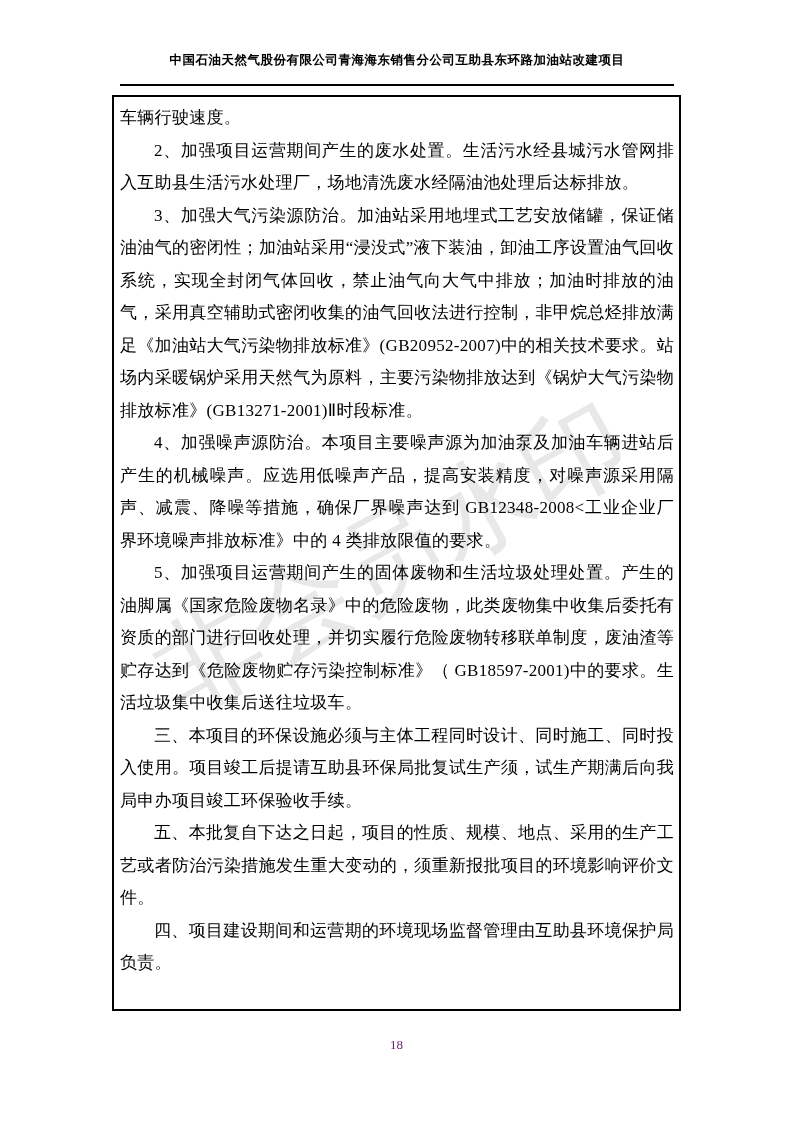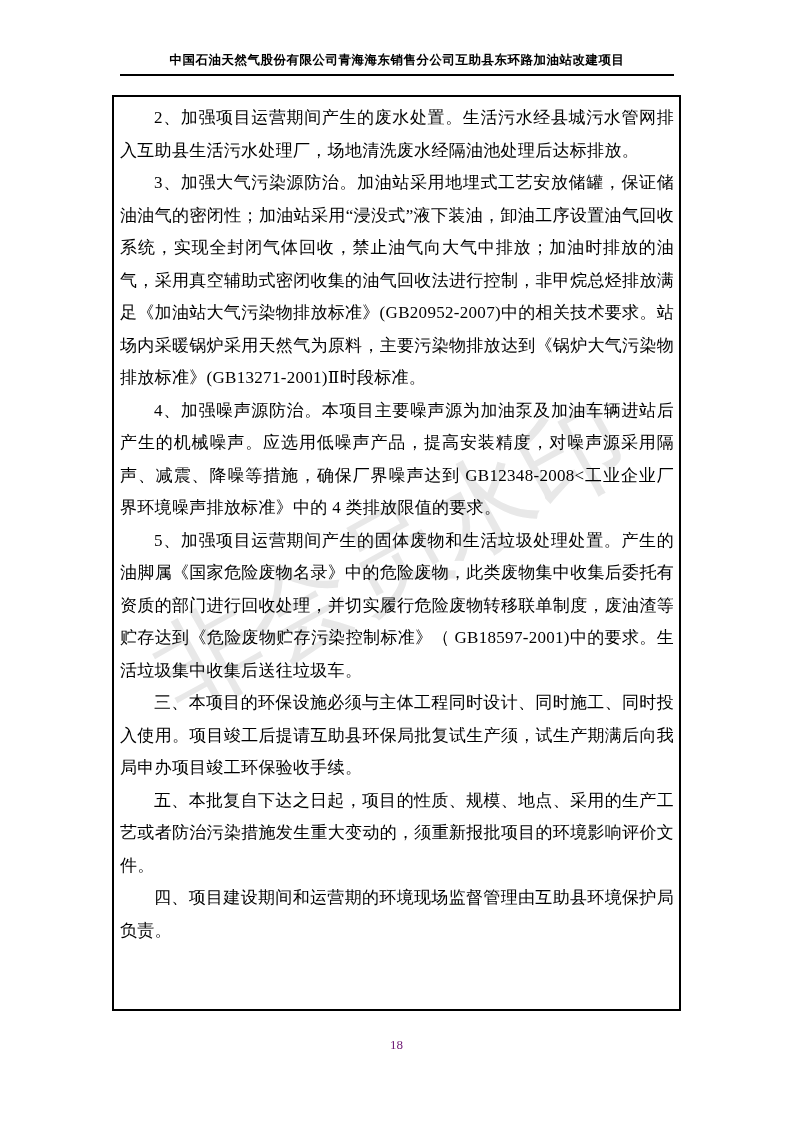--- a/index.html
+++ b/index.html
@@ -15,21 +15,21 @@
     font-family: "Liberation Serif", "DejaVu Serif", serif;
     color: #000000;
   }
   .page-header {
     position: absolute;
     left: 120px;
     top: 52px;
     width: 554px;
     text-align: center;
     border-bottom: 2px solid #000000;
-    padding-bottom: 5px;
+    padding-bottom: 15px;
     font-family: "Liberation Sans", "DejaVu Sans", sans-serif;
     font-weight: bold;
     font-size: 12.5px;
     letter-spacing: 0.5px;
     white-space: nowrap;
     z-index: 2;
   }
   .watermark {
     position: absolute;
     left: 392px;
@@ -57,40 +57,42 @@
   .content-box p {
     margin: 0;
     font-size: 17px;
     line-height: 32.5px;
     text-align: justify;
     text-justify: inter-ideograph;
     letter-spacing: 0.3px;
   }
   .content-box p.indent {
     text-indent: 2em;
+    font-family: Liberation Serif, serif;
   }
   .page-footer {
     position: absolute;
     left: 0;
     top: 1037px;
     width: 793px;
     text-align: center;
     font-size: 13px;
     color: #701a75;
     z-index: 2;
   }
 </style>
 </head>
 <body>
 
 <div class="page-header">中国石油天然气股份有限公司青海海东销售分公司互助县东环路加油站改建项目</div>
 
 <div class="watermark">非会员水印</div>
 
 <div class="content-box">
+  <p>车辆行驶速度。</p>
   <p class="indent">2、加强项目运营期间产生的废水处置。生活污水经县城污水管网排入互助县生活污水处理厂，场地清洗废水经隔油池处理后达标排放。</p>
   <p class="indent">3、加强大气污染源防治。加油站采用地埋式工艺安放储罐，保证储油油气的密闭性；加油站采用“浸没式”液下装油，卸油工序设置油气回收系统，实现全封闭气体回收，禁止油气向大气中排放；加油时排放的油气，采用真空辅助式密闭收集的油气回收法进行控制，非甲烷总烃排放满足《加油站大气污染物排放标准》(GB20952-2007)中的相关技术要求。站场内采暖锅炉采用天然气为原料，主要污染物排放达到《锅炉大气污染物排放标准》(GB13271-2001)Ⅱ时段标准。</p>
   <p class="indent">4、加强噪声源防治。本项目主要噪声源为加油泵及加油车辆进站后产生的机械噪声。应选用低噪声产品，提高安装精度，对噪声源采用隔声、减震、降噪等措施，确保厂界噪声达到 GB12348-2008&lt;工业企业厂界环境噪声排放标准》中的 4 类排放限值的要求。</p>
   <p class="indent">5、加强项目运营期间产生的固体废物和生活垃圾处理处置。产生的油脚属《国家危险废物名录》中的危险废物，此类废物集中收集后委托有资质的部门进行回收处理，并切实履行危险废物转移联单制度，废油渣等贮存达到《危险废物贮存污染控制标准》（ GB18597-2001)中的要求。生活垃圾集中收集后送往垃圾车。</p>
   <p class="indent">三、本项目的环保设施必须与主体工程同时设计、同时施工、同时投入使用。项目竣工后提请互助县环保局批复试生产须，试生产期满后向我局申办项目竣工环保验收手续。</p>
   <p class="indent">五、本批复自下达之日起，项目的性质、规模、地点、采用的生产工艺或者防治污染措施发生重大变动的，须重新报批项目的环境影响评价文件。</p>
   <p class="indent">四、项目建设期间和运营期的环境现场监督管理由互助县环境保护局负责。</p>
 </div>
 
 <div class="page-footer">18</div>

